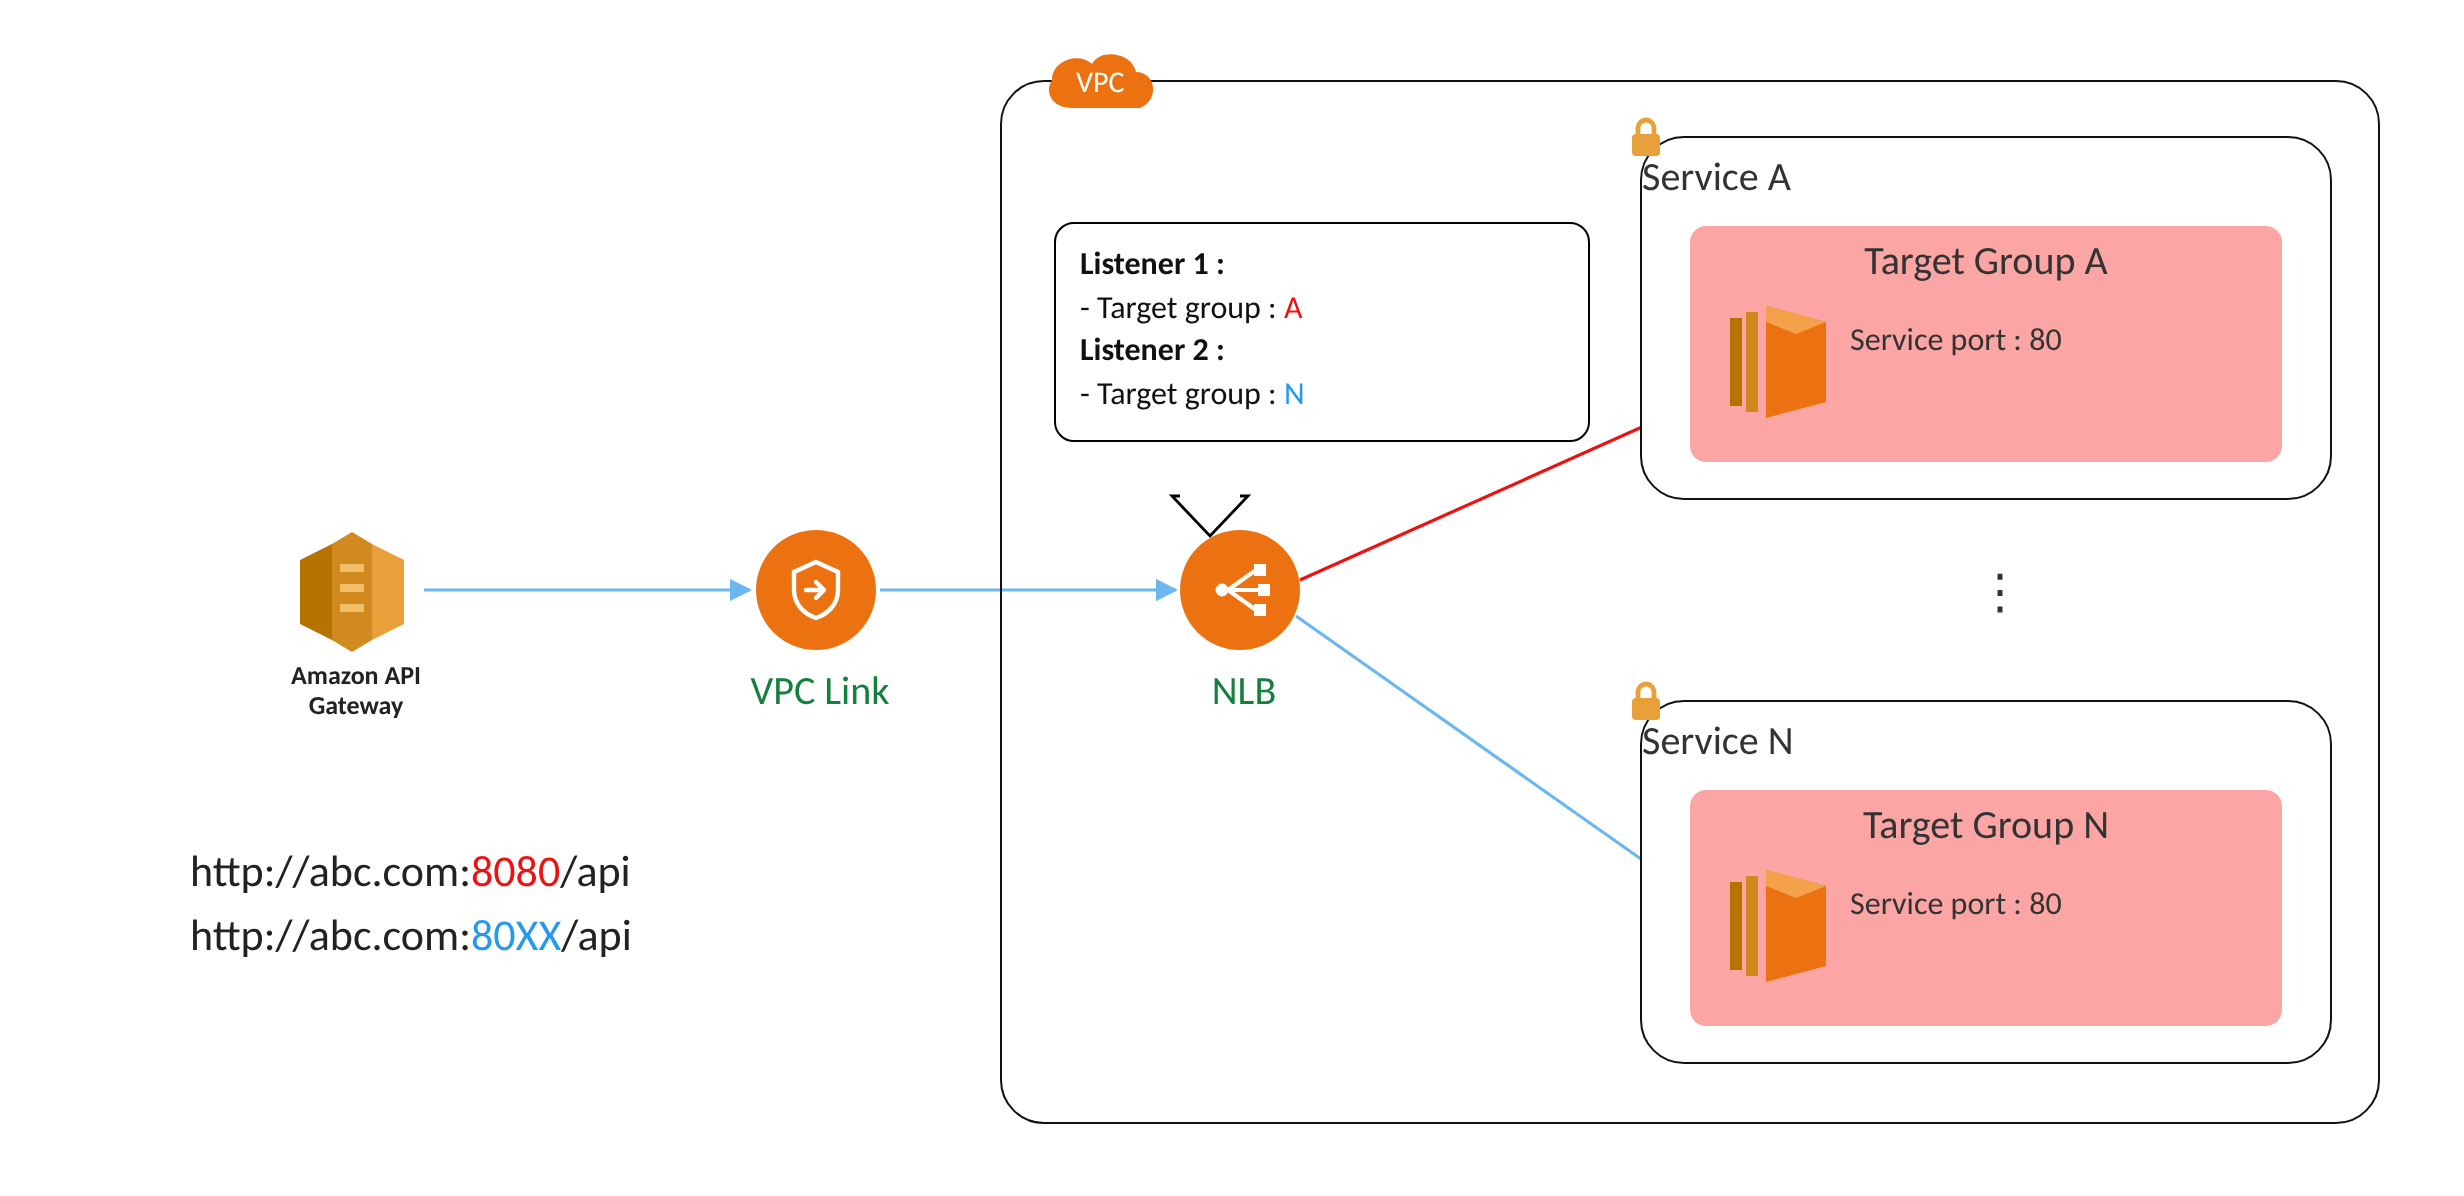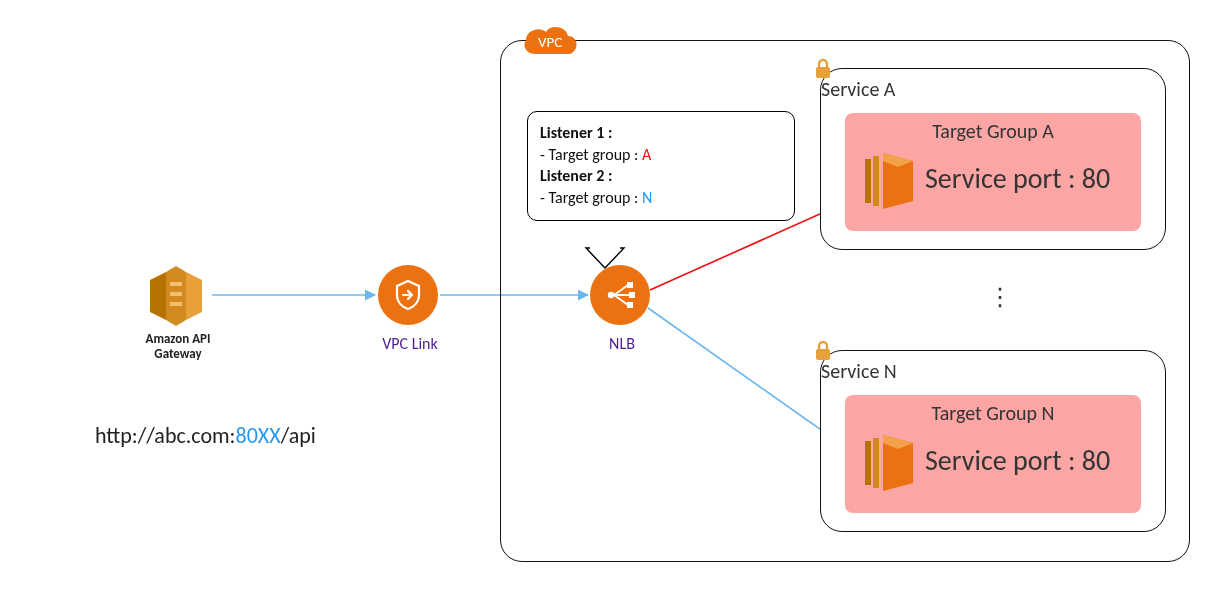--- a/index.html
+++ b/index.html
@@ -29,22 +29,22 @@
     border-radius: 50%;
     background: #ec7211;
     display: flex;
     align-items: center;
     justify-content: center;
     color: #fff;
   }
   .node-label {
     position: absolute;
     text-align: center;
-    font-size: 16px;
-    color: #4c1d95;
+    font-size: 20px;
+    color: #15803d;
   }
   .small-label {
     font-size: 13px;
     font-weight: 700;
     color: #222;
     line-height: 1.15;
   }
   
   .callout {
     position: absolute;
@@ -114,21 +114,21 @@
   .tg-title {
     position: absolute;
     top: 6px; left: 0; right: 0;
     text-align: center;
     font-size: 20px;
     color: #333;
   }
   .svc-port {
     position: absolute;
     left: 80px; top: 48px;
-    font-size: 28px;
+    font-size: 16px;
     color: #333;
   }
   
   .cube-icon {
     position: absolute;
     left: 20px; top: 40px;
   }
   
   .vdots {
     position: absolute;
@@ -277,17 +277,20 @@
           <rect x="8" y="3" width="6" height="50" fill="#d18a1f"></rect>
           <polygon points="18,0 48,8 48,48 18,56" fill="#ec7211"></polygon>
           <polygon points="18,0 48,8 33,14 18,8" fill="#f3a24a"></polygon>
         </svg>
       </div>
     </div>
   </div>
 
   <div class="url-block">
     <div>
+      <span>http://abc.com:</span><span class="red">8080</span><span>/api</span>
+    </div>
+    <div>
       <span>http://abc.com:</span><span class="blue">80XX</span><span>/api</span>
     </div>
   </div>
 
 </div>
 
 </body></html>

